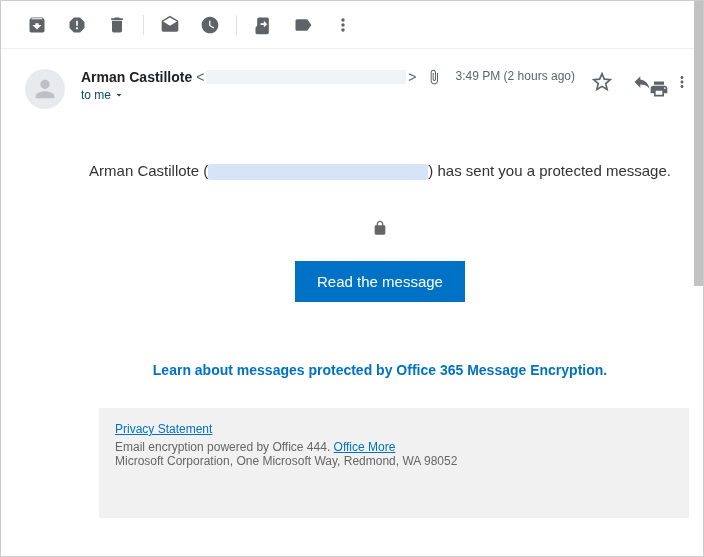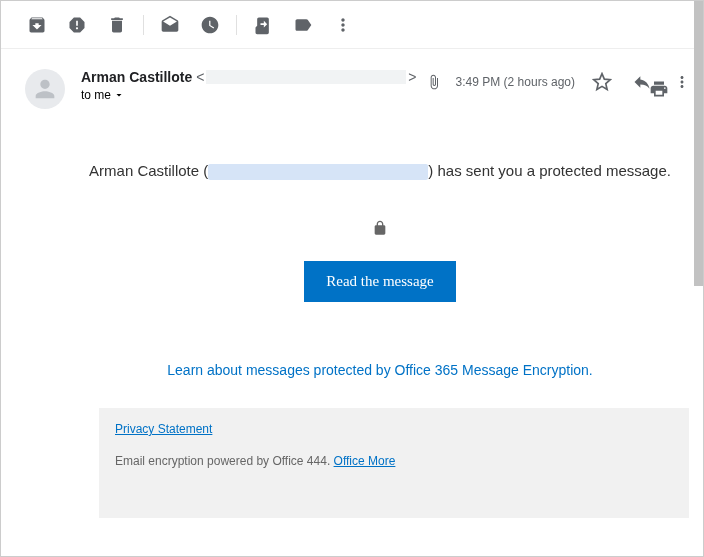--- a/index.html
+++ b/index.html
@@ -134,27 +134,27 @@
   }
   .sender-line {
     font-size: 14px;
     color: #5f6368;
     display: flex;
     align-items: center;
     flex-wrap: wrap;
   }
   .to-line {
     font-size: 12px;
-    color: #000000;
+    color: #0c4a6e;
     margin-top: 3px;
     display:flex;align-items:center;gap:2px;
   }
   .meta-right {
     display: flex;
-    align-items: center;
+    align-items: flex-start;
     gap: 14px;
     position: absolute;
     right: -16px;
     top: 0;
     color: #5f6368;
     font-size: 12px;
   }
   .meta-icon-btn {
     width: 26px;height:26px;
     border:none;background:transparent;
@@ -185,40 +185,41 @@
     color: #666;
   }
   .cta-btn {
     display:inline-block;
     background: #0072c6;
     color: #fff;
     border:none;
     font-size: 15px;
     padding: 12px 22px;
     cursor:pointer;
-    font-family: Liberation Serif, serif;
+    font-family: Liberation Sans, sans-serif;
   }
   .learn-link {
     display:block;
     margin-top: 60px;
     color: #0072c6;
     font-size: 14px;
     text-decoration: none;
+    font-weight: bold;
   }
   .footer-box {
     background: #f1f1f1;
     text-align: left;
     padding: 14px 16px 50px;
     margin: 30px -10px 0 18px;
     font-size: 12px;
     color: #666;
     font-family: "Segoe UI", Arial, sans-serif;
   }
   .footer-box a { color: #0072c6; text-decoration: underline; }
-  .footer-privacy { display:inline-block; margin-bottom: 18px; font-size:12px;}
+  .footer-privacy { display:inline-block; margin-bottom: 4px; font-size:12px;}
   .angle-lt, .angle-gt { color:#5f6368; }
 </style>
 </head>
 <body>
 
 <div class="toolbar">
   <button class="tb-btn" title="Archive">
     <svg width="20" height="20" viewBox="0 0 24 24" fill="currentColor">
         <path d="M20.54 5.23l-1.39-1.68C18.88 3.21 18.47 3 18 3H6c-.47 0-.88.21-1.16.55L3.46 5.23C3.17 5.57 3 6.02 3 6.5V19c0 1.1.9 2 2 2h14c1.1 0 2-.9 2-2V6.5c0-.48-.17-.93-.46-1.27zM12 17.5L6.5 12H10v-2h4v2h3.5L12 17.5zM5.12 5l.81-1h12l.94 1H5.12z"></path>
       </svg>
@@ -327,20 +328,21 @@
         </svg>
     </div>
     <button class="cta-btn">Read the message</button>
     <a href="#" class="learn-link">Learn about messages protected by Office 365 Message Encryption.</a>
 
     <div class="footer-box">
       <a href="#" class="footer-privacy">Privacy Statement</a>
       <div>
         <span>Email encryption powered by Office 444. </span><a href="#">Office More</a>
       </div>
+      <div>Microsoft Corporation, One Microsoft Way, Redmond, WA 98052</div>
     </div>
   </div>
 
 </div>
 
 <div class="scrollbar">
   <div class="scrollbar-thumb"></div>
 </div>
 
 </body></html>

